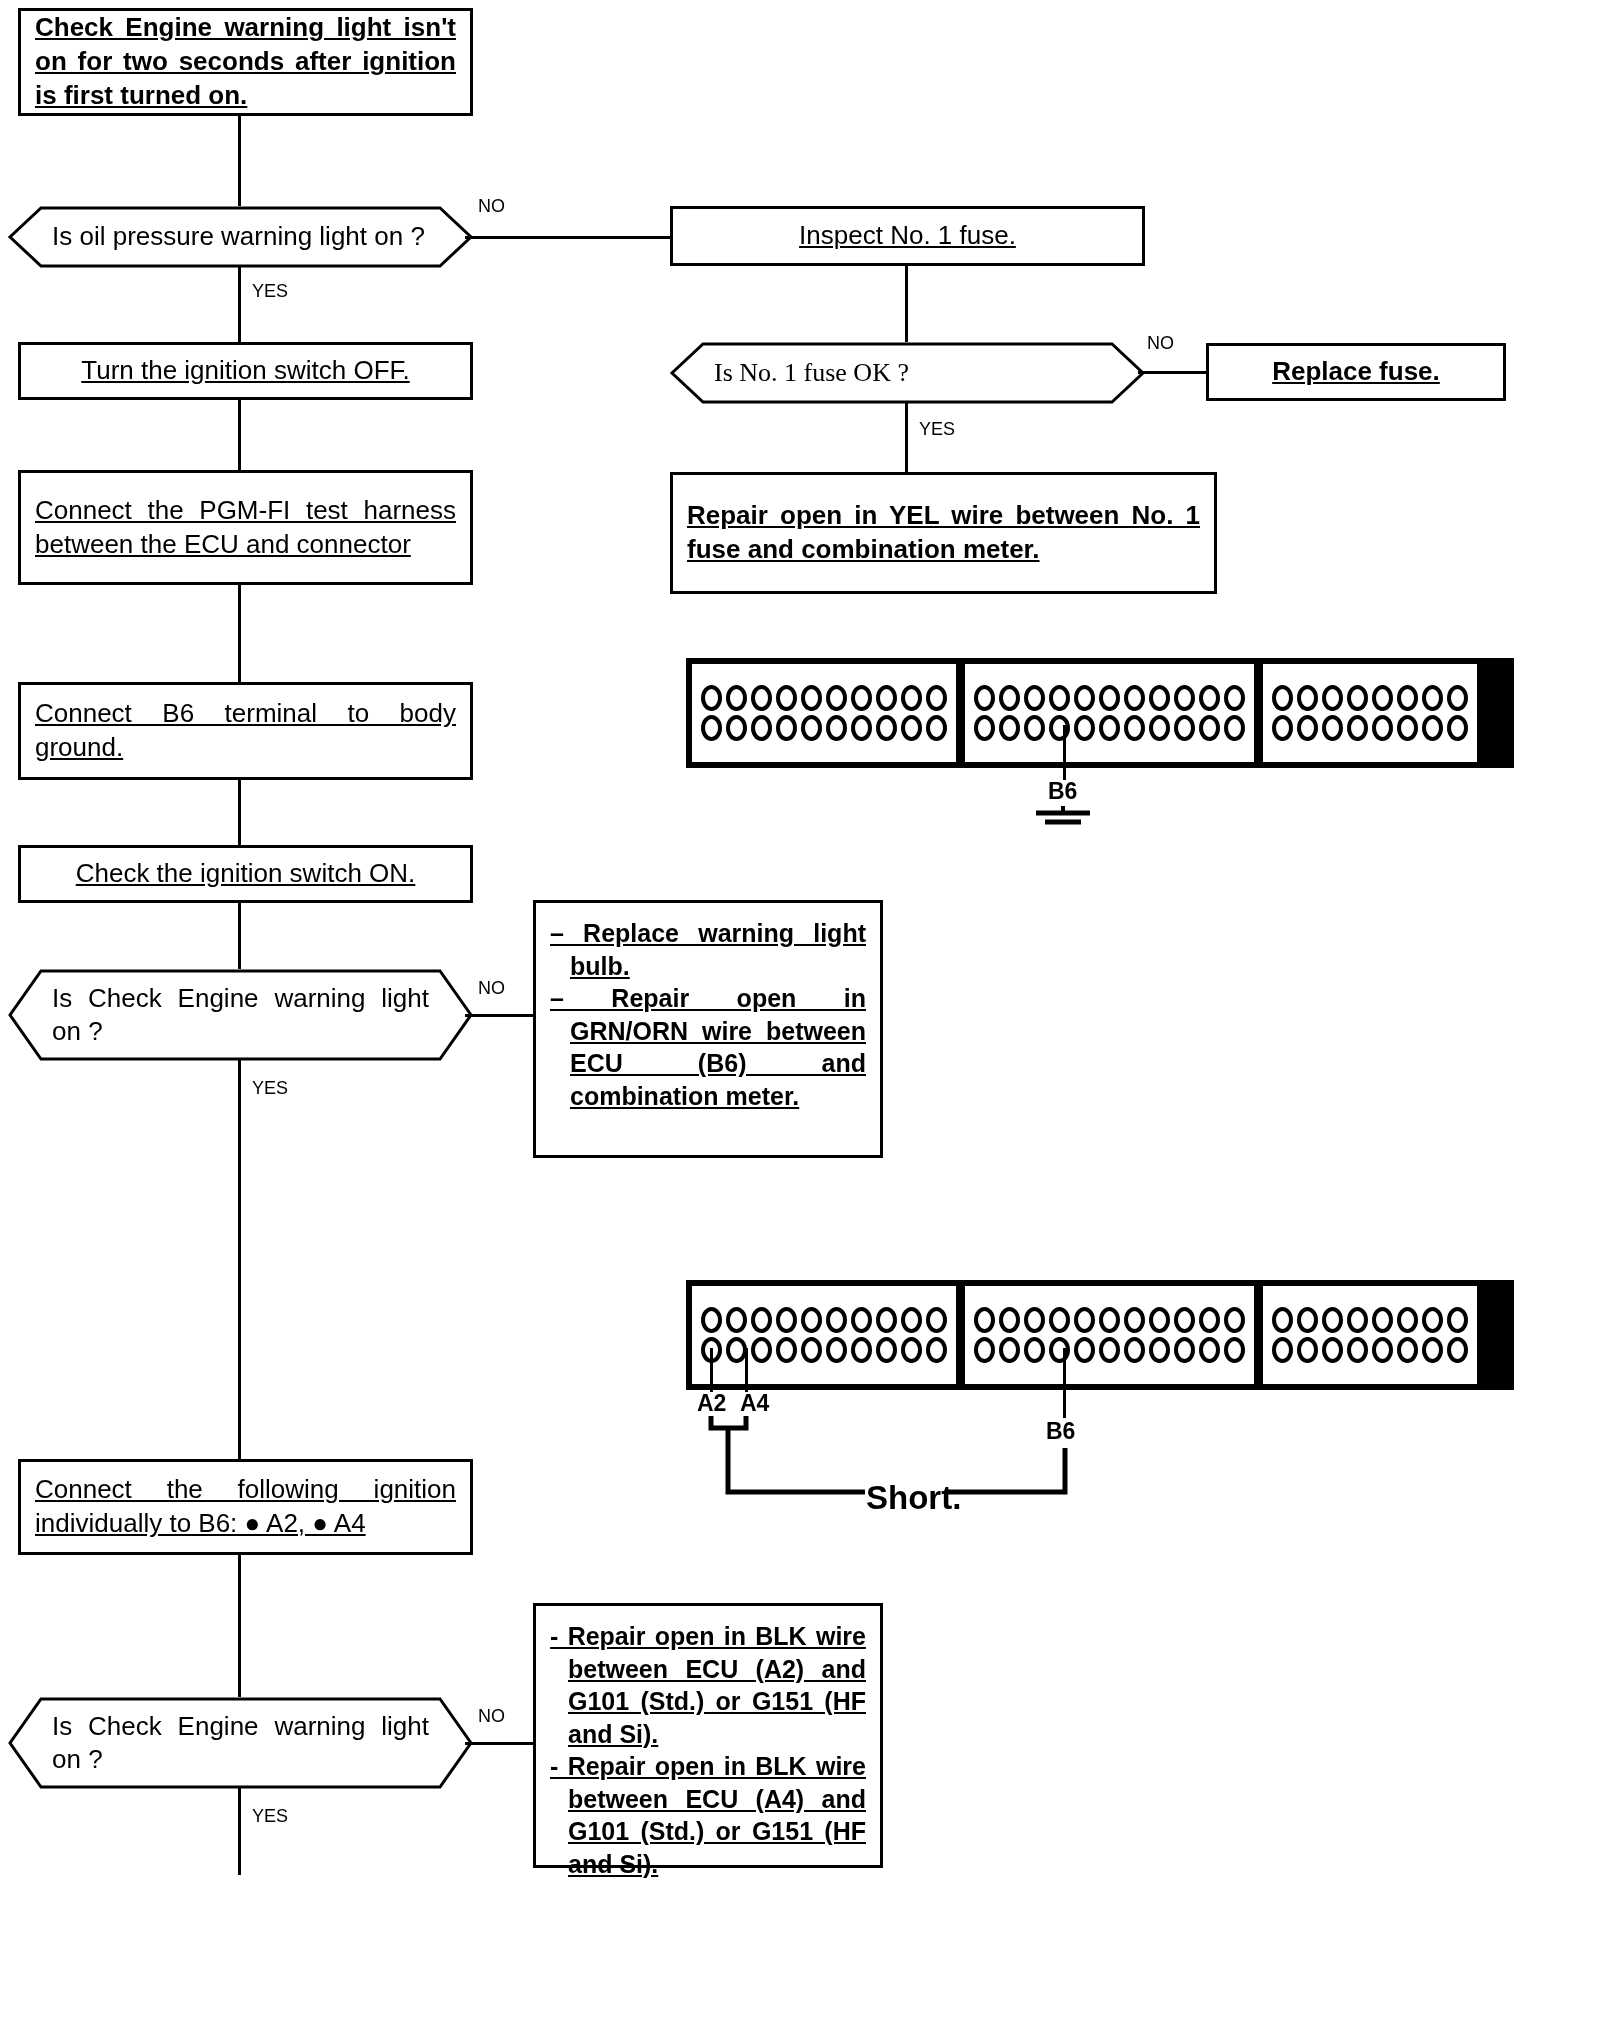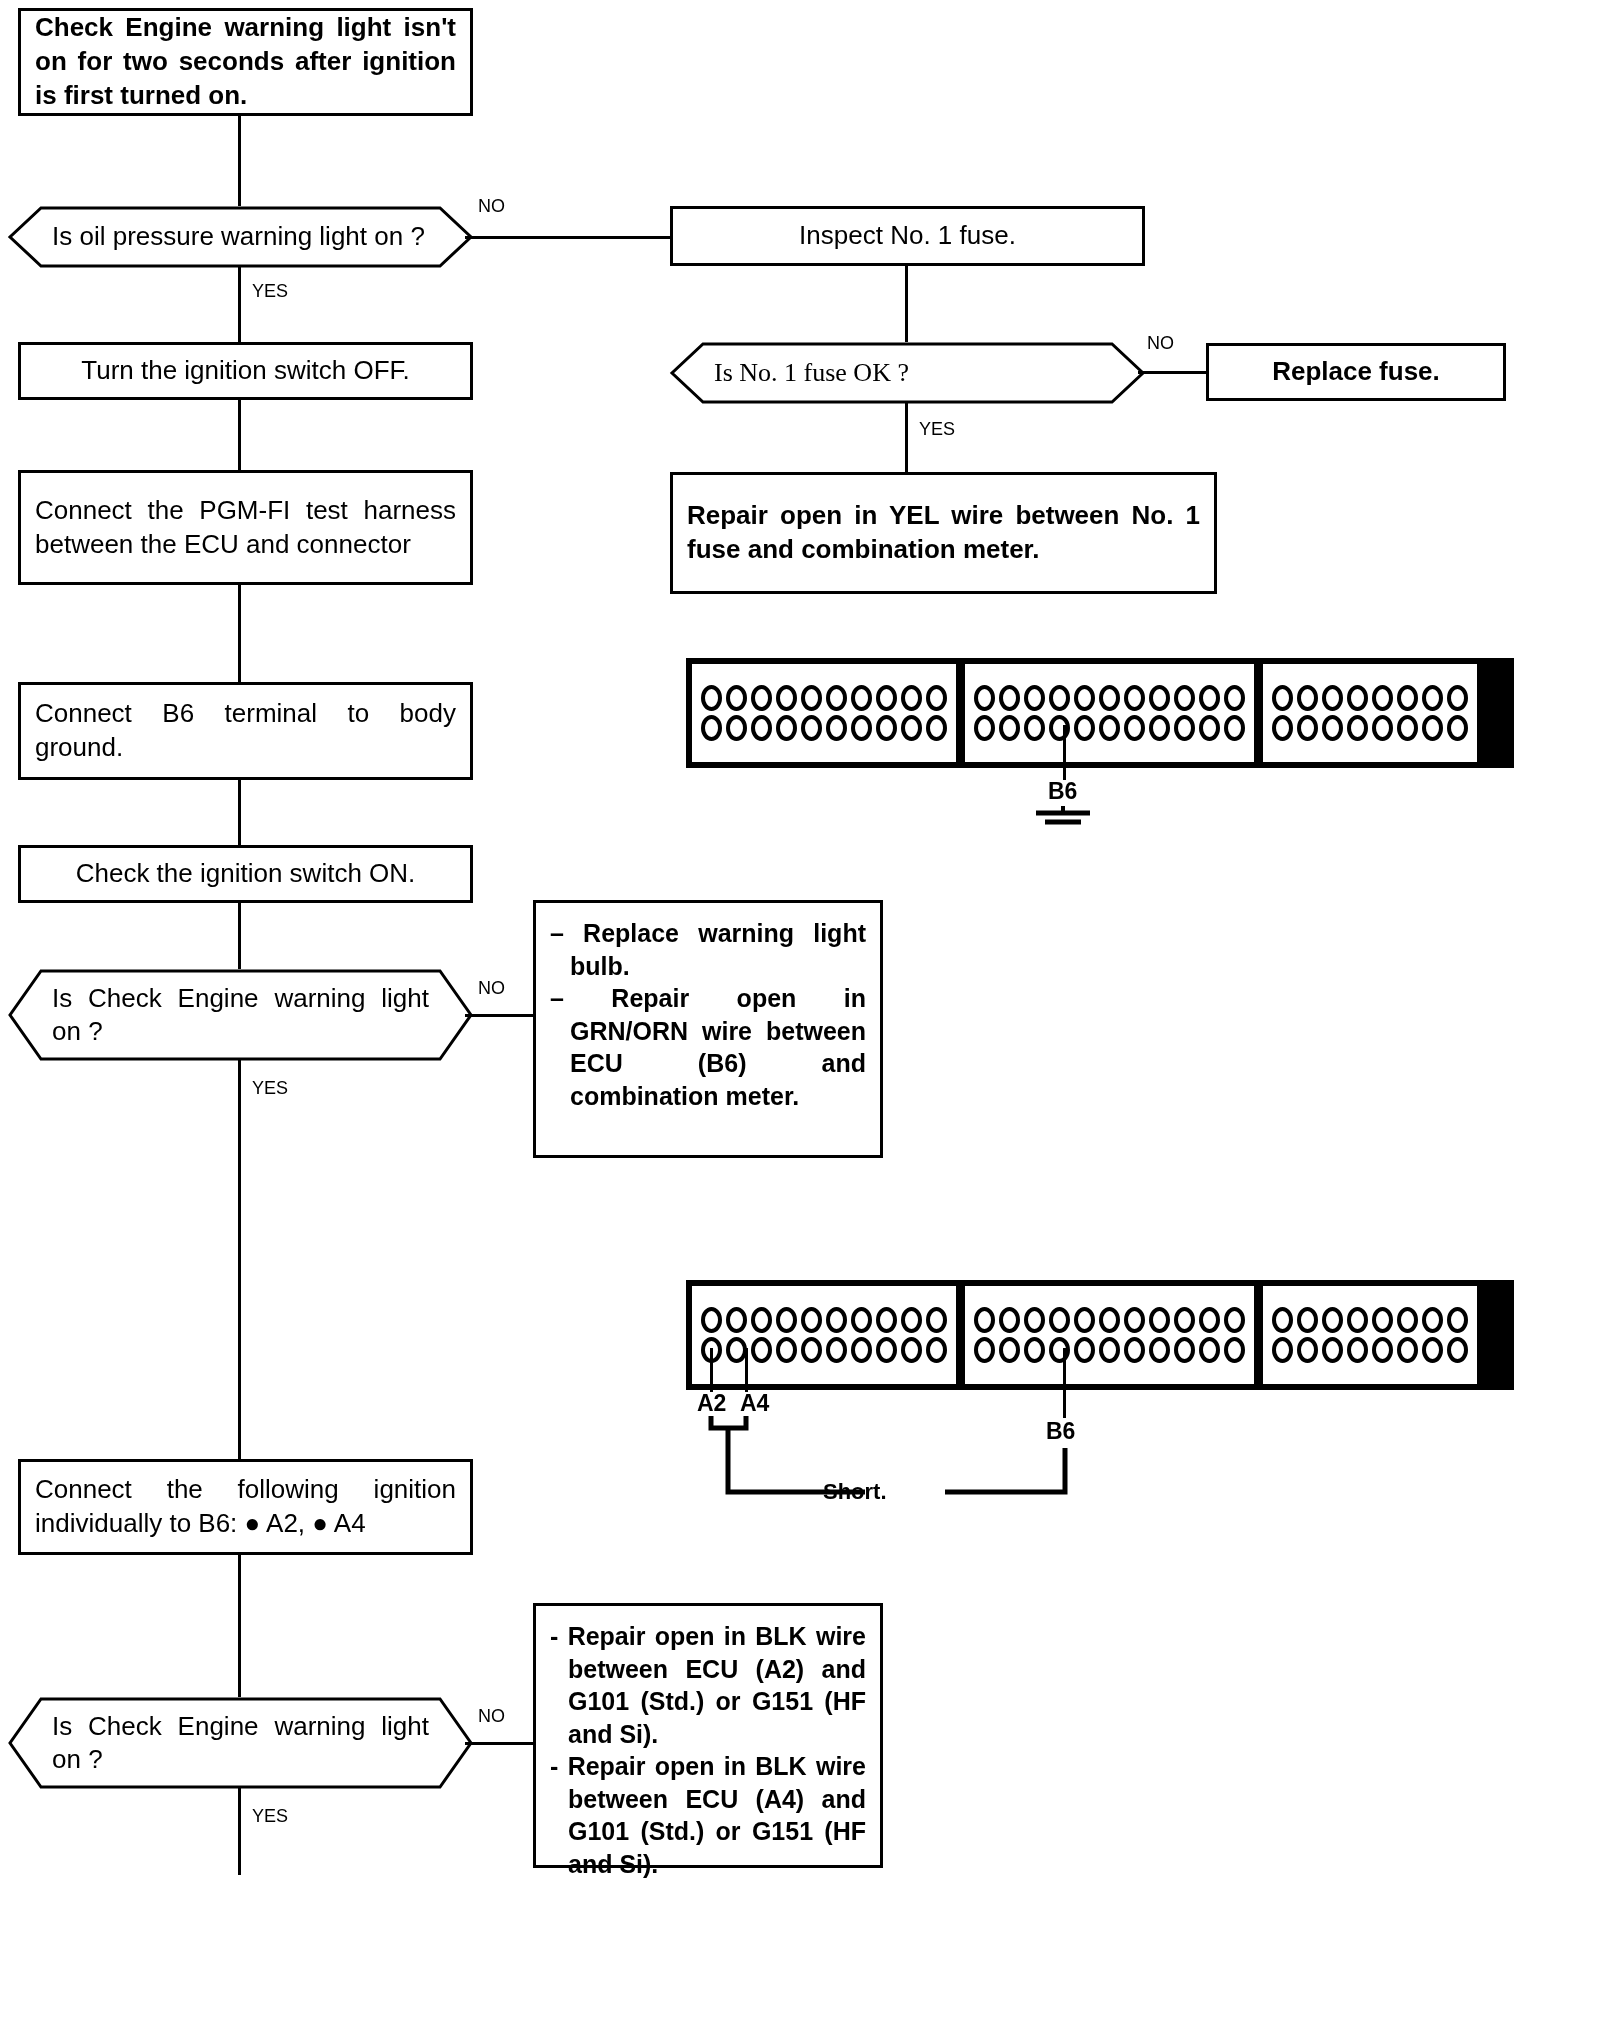--- a/index.html
+++ b/index.html
@@ -21,20 +21,21 @@
     background:#fff;
     box-sizing:border-box;
     display:flex;
     align-items:center;
   }
   .box .txt{
     padding:10px 14px;
     width:100%;
     box-sizing:border-box;
     line-height:1.30;
+    text-decoration:underline;
   }
   .box.center .txt{text-align:center;}
   .box.just .txt{text-align:justify;text-align-last:left;}
   .reg{font-weight:400;}
   .bold{font-weight:700;}
   .f27{font-size:26px;}
   .f26{font-size:25px;}
 
   
   .hex{position:absolute;}
@@ -386,21 +387,21 @@
   <div class="gnd" style="left:690px;top:1414px;width:400px;height:90px;">
     <svg width="400" height="90" viewBox="0 0 400 90">
 
       <path d="M21,2 L21,14 L56,14 L56,2" fill="none" stroke="#000" stroke-width="5"></path>
 
       <path d="M38,14 L38,78 L175,78" fill="none" stroke="#000" stroke-width="5"></path>
 
       <path d="M255,78 L375,78 L375,34" fill="none" stroke="#000" stroke-width="5"></path>
     </svg>
   </div>
-  <span class="pinlbl" style="left:823px;top:1479px;font-size:22px;">Short.</span>
+  <span class="pinlbl" style="left:866px;top:1479px;font-size:33px;">Short.</span>
 
   <div class="box" style="left:533px;top:1603px;width:350px;height:265px;align-items:flex-start;">
     <div class="txt bold f26" style="padding-top:14px;">
       <div style="text-align:justify;text-align-last:left;text-indent:-18px;padding-left:18px;">- Repair open in BLK wire between ECU (A2) and G101 (Std.) or G151 (HF and Si).</div>
       <div style="text-align:justify;text-align-last:left;text-indent:-18px;padding-left:18px;">- Repair open in BLK wire between ECU (A4) and G101 (Std.) or G151 (HF and Si).</div>
     </div>
   </div>
 
 </div>
 

